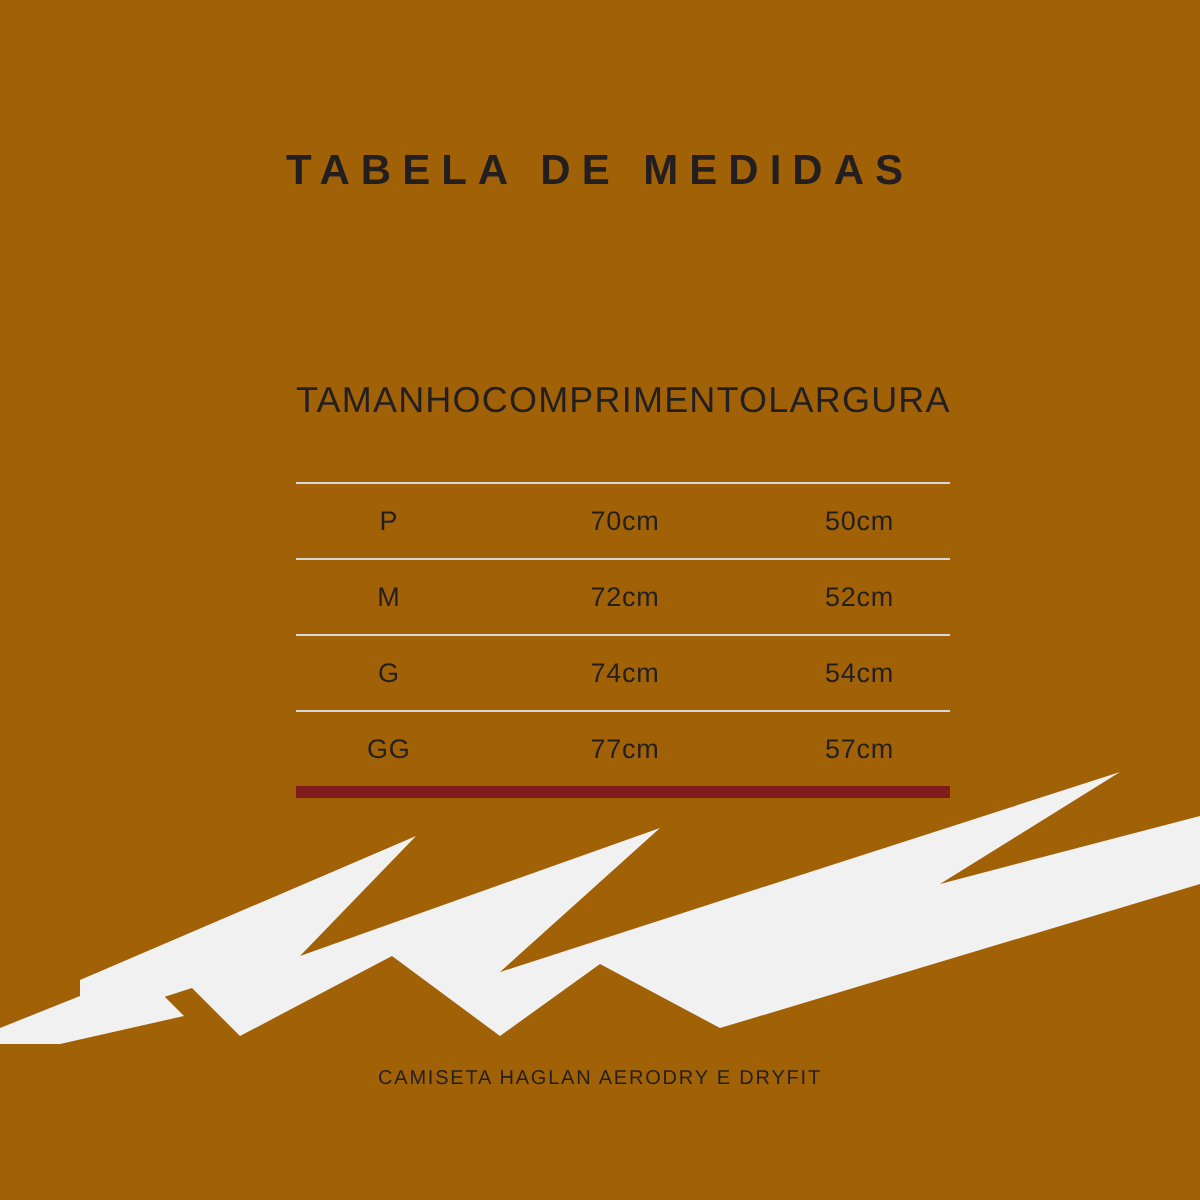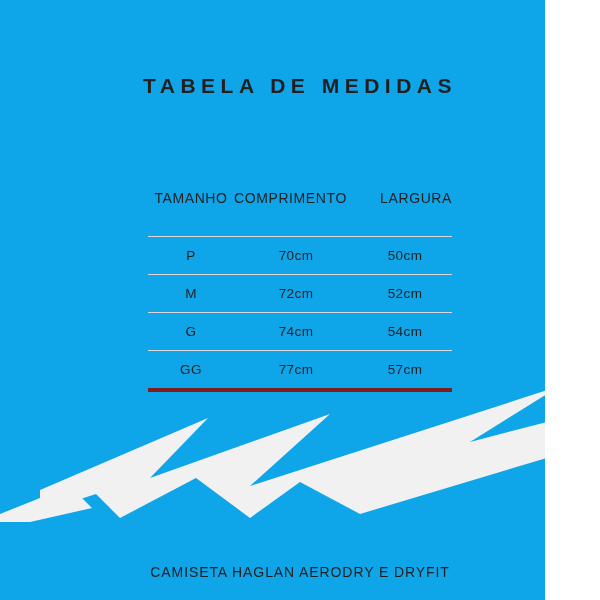--- a/index.html
+++ b/index.html
@@ -9,23 +9,23 @@
   body {
     width: 600px;
     height: 600px;
     background: #ffffff;
     font-family: "Liberation Sans", sans-serif;
     color: #231f20;
     overflow: hidden;
   }
   #page {
     position: relative;
-    width: 545px;
+    width: 600px;
     height: 600px;
-    background: #0ea5e9;
+    background: #a16207;
     overflow: hidden;
   }
   
   #watermark {
     position: absolute;
     left: 0;
     bottom: 78px;
     width: 600px;
     height: 140px;
     z-index: 0;
@@ -57,50 +57,49 @@
   }
   table.size-table {
     width: 304px;
     border-collapse: collapse;
     font-size: 13.5px;
     color: #231f20;
   }
   table.size-table th {
     font-weight: normal;
     letter-spacing: 0.6px;
-    font-size: 14px;
+    font-size: 18px;
     padding: 0 0 30px 0;
     text-align: center;
     white-space: nowrap;
   }
   table.size-table th.col-size { width: 86px; text-align: center; }
   table.size-table th.col-length { width: 124px; text-align: left; }
   table.size-table th.col-width { width: 94px; text-align: right; }
 
   table.size-table tbody tr td {
     padding: 9px 0 9px 0;
     text-align: center;
     border-top: 1px solid #d8d8d8;
     font-size: 13.5px;
     letter-spacing: 0.4px;
     height: 19px;
   }
   table.size-table tbody tr:last-child td {
-    border-bottom: 4px solid #7f1d1d;
+    border-bottom: 6px solid #7f1d1d;
   }
   #footnote {
     position: absolute;
     top: 534px;
     left: 0;
     width: 600px;
     text-align: center;
-    font-size: 14px;
+    font-size: 10px;
     letter-spacing: 0.9px;
     color: #231f20;
-    margin-top: 30px;
   }
 </style>
 </head>
 <body>
 
 <div id="page">
 
   <svg id="watermark" viewBox="0 0 600 140" preserveAspectRatio="none" aria-hidden="true">
     <g fill="#f1f1f1">
       <path d="M40 108 L208 36 L150 96 L330 32 L250 104 L560 4 L470 60 L600 26 L600 60 L360 132 L300 100 L250 136 L196 96 L120 136 L96 112 L40 130 Z"></path>

